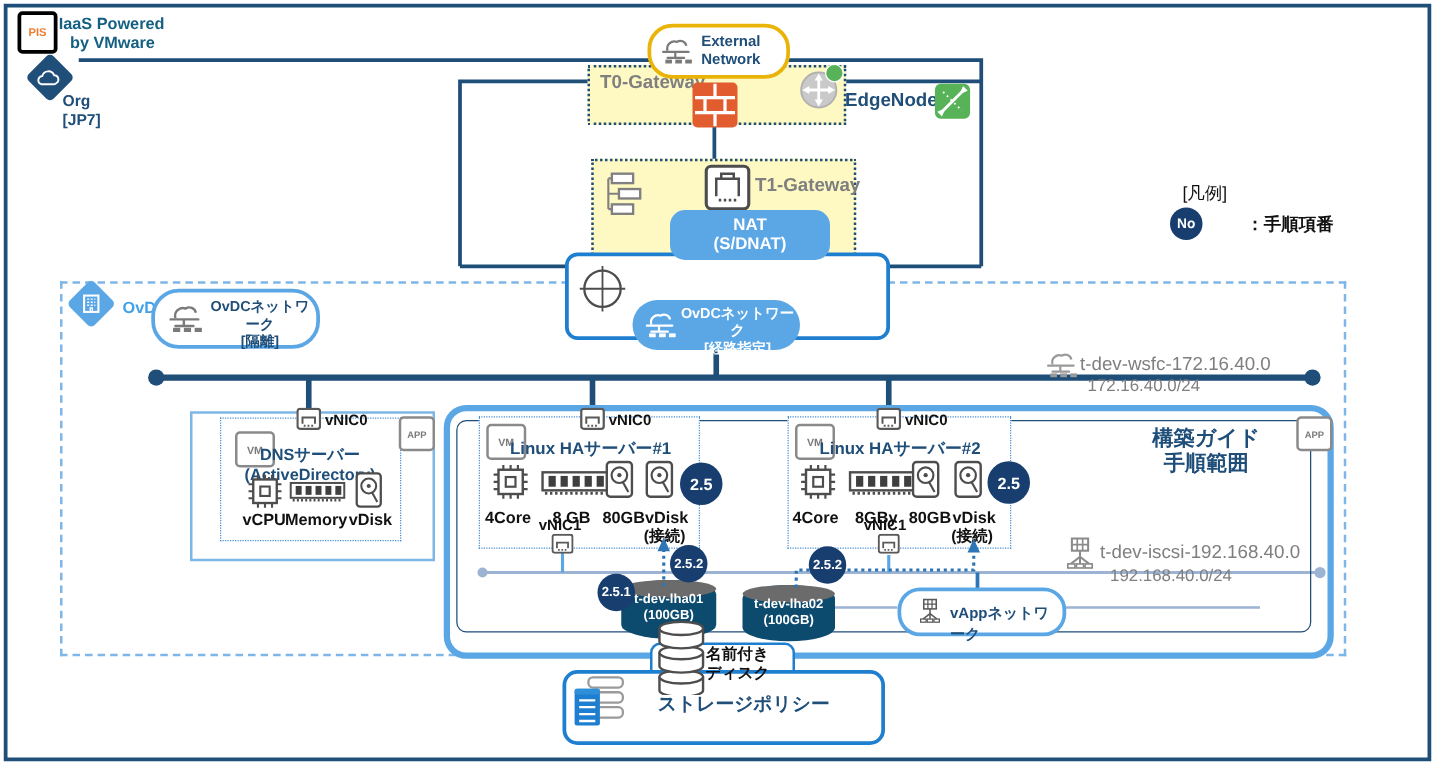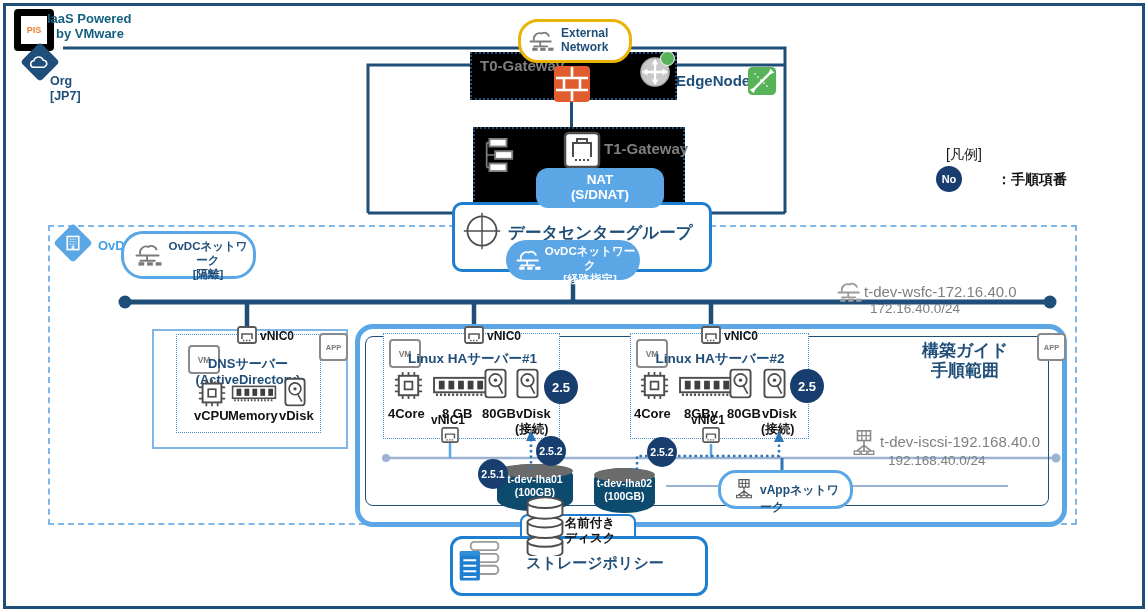--- a/index.html
+++ b/index.html
@@ -4,21 +4,21 @@
 <style>
   html,body{margin:0;padding:0;background:#fff;font-family:"Liberation Sans",sans-serif;}
   #stage{position:relative;width:1148px;height:612px;background:#fff;overflow:hidden;}
   .abs{position:absolute;}
   .b{font-weight:700;}
   .navy{color:#1F4E79;}
   .gray{color:#7F7F7F;}
   .blk{color:#111;}
   .ctr{text-align:center;}
   .frame{border:3px solid #1F4E79;}
-  .dotbox{border:2.5px dotted #1F4E79;background:#000000;z-index:2;}
+  .dotbox{border:2.5px dotted #1F4E79;background:#fef9c3;z-index:2;}
   .bluebox{background:#fff;border:3px solid #1E7FD0;border-radius:10px;z-index:2;}
   .pill-f{background:#5BA7E6;color:#fff;border-radius:20px;z-index:4;}
   .pill-o{background:#fff;border:3px solid #5BA7E6;border-radius:22px;z-index:3;}
   .badge{background:#173E6E;color:#fff;border-radius:50%;display:flex;align-items:center;justify-content:center;font-weight:700;z-index:6;}
   .vmtag{border:2px solid #8a8a8a;border-radius:4px;background:#fff;color:#7a7a7a;font-weight:700;display:flex;align-items:center;justify-content:center;z-index:3;}
   .cyl{background:#0c4a6e;border-radius:50% / 24%;z-index:3;color:#fff;}
   .cyl::before{content:"";position:absolute;left:0;top:0;width:100%;height:14px;background:#6B6B6B;border-radius:50%;}
   .cyl .txt{position:relative;z-index:1;text-align:center;font-weight:700;font-size:10.5px;line-height:1.25;padding-top:9px;}
   .dia{transform:rotate(45deg);border-radius:4px;z-index:3;display:flex;align-items:center;justify-content:center;}
   .dia > *{transform:rotate(-45deg);}
@@ -157,21 +157,21 @@
       <circle cx="1056" cy="458" r="4.5" fill="#9CB3D4"></circle>
 
     <path d="M450,442 V458 M711,444 V458" stroke="#5BA7E6" stroke-width="2.5"></path>
 
     <path d="M666,486 H718 M847,486 H1008" stroke="#9CB3D4" stroke-width="2"></path>
     <path d="M782,458 V471" stroke="#2E75B6" stroke-width="3"></path>
 
     <ellipse cx="600" cy="197" rx="71" ry="15" fill="#1F4E79"></ellipse>
   </svg>
 
-  <div class="abs" style="left:14px;top:9px;width:26px;height:28px;border:7px solid #000000;border-radius:4px;background:#fff;display:flex;align-items:center;justify-content:center;z-index:3;">
+  <div class="abs" style="left:14px;top:9px;width:26px;height:28px;border:3px solid #000000;border-radius:4px;background:#fff;display:flex;align-items:center;justify-content:center;z-index:3;">
     <span class="b" style="font-size:9px;color:#ED7D31;">PIS</span>
   </div>
   <div class="abs b" style="left:47px;top:11px;font-size:13px;color:#156082;z-index:3;">IaaS Powered</div>
   <div class="abs b" style="left:56px;top:26px;font-size:13px;color:#156082;z-index:3;">by VMware</div>
 
   <div class="abs dia" style="left:26px;top:48px;width:28px;height:28px;background:#1F4E79;">
     <svg width="22" height="15" viewBox="0 0 26 18" style="color:#fff;">
         <use href="#i-cloud"></use>
       </svg>
   </div>
@@ -216,21 +216,20 @@
 
   <div class="abs pill-f ctr" style="left:536px;top:168px;width:128px;height:40px;border-radius:12px;">
     <div class="b" style="font-size:13.5px;margin-top:4px;">NAT</div>
     <div class="b" style="font-size:13.5px;">(S/DNAT)</div>
   </div>
 
   <div class="abs bluebox" style="left:452px;top:202px;width:254px;height:64px;"></div>
   <svg class="abs" width="40" height="40" style="left:462px;top:211px;z-index:3;">
       <use href="#i-compass"></use>
     </svg>
-  <div class="abs b navy" style="left:508px;top:222px;font-size:16.5px;z-index:3;">データセンターグループ</div>
 
   <div class="abs pill-f" style="left:506px;top:240px;width:134px;height:40px;">
     <svg class="abs" width="28" height="23" viewBox="0 0 30 26" style="left:9px;top:9px;color:#fff;">
         <use href="#i-hub"></use>
       </svg>
     <div class="abs b ctr lh" style="left:38px;top:5px;width:92px;font-size:11.5px;">
       <div>OvDCネットワーク</div>
       <div>[経路指定]</div>
     </div>
   </div>
@@ -364,21 +363,21 @@
       </svg>
     <div class="abs b navy" style="left:39px;top:9px;font-size:12px;">vAppネットワーク</div>
   </div>
 
   <div class="abs cyl" style="left:497px;top:464px;width:76px;height:47px;">
     <div class="txt">
       <div>t-dev-lha01</div>
       <div>(100GB)</div>
     </div>
   </div>
-  <div class="abs cyl" style="left:594px;top:468px;width:61px;height:45px;">
+  <div class="abs cyl" style="left:594px;top:468px;width:74px;height:45px;">
     <div class="txt">
       <div>t-dev-lha02</div>
       <div>(100GB)</div>
     </div>
   </div>
 
   <div class="abs" style="left:520px;top:514px;width:112px;height:34px;background:#fff;border:2px solid #1E7FD0;border-radius:8px;z-index:2;"></div>
   <svg class="abs" width="46" height="62" viewBox="0 0 46 64" style="left:522px;top:494px;z-index:3;">
       <use href="#i-cyls"></use>
     </svg>

